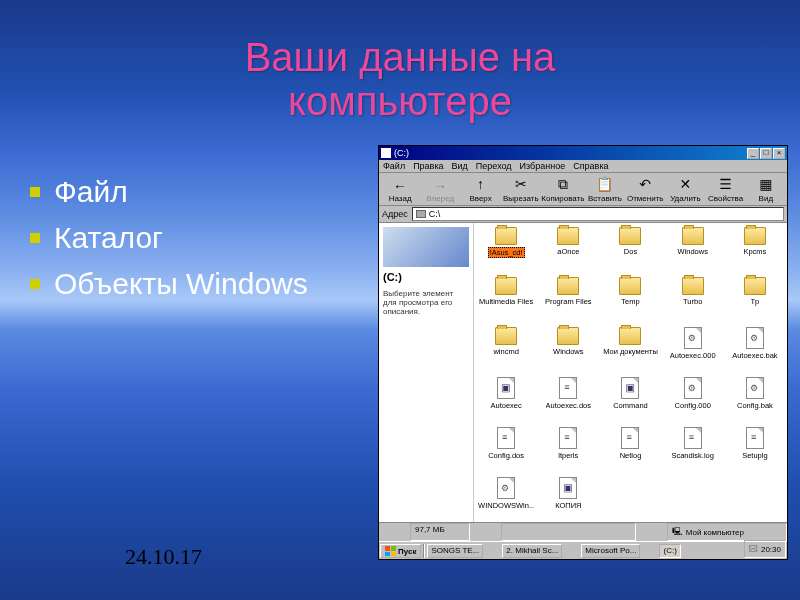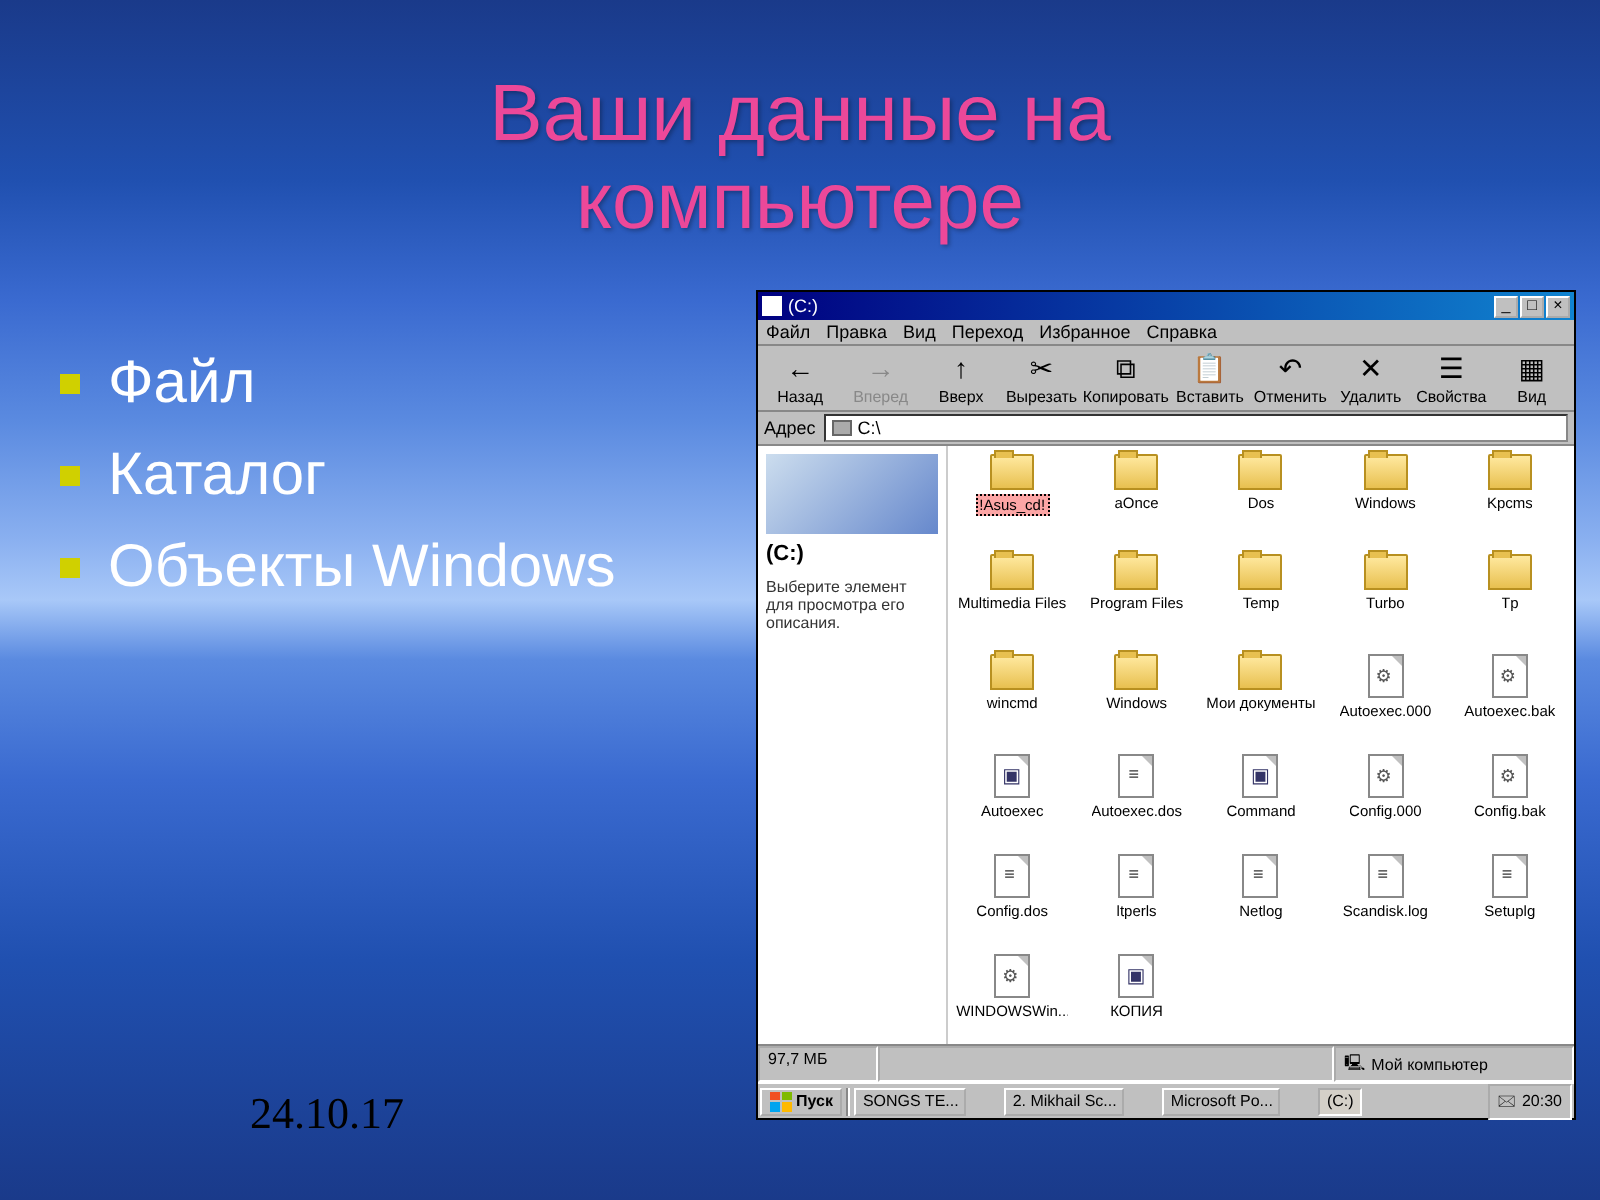--- a/index.html
+++ b/index.html
@@ -51,27 +51,27 @@
 .filegrid { flex:1; padding:4px 2px; display:grid; grid-template-columns:repeat(5,1fr); grid-auto-rows:48px; gap:2px; align-content:start; overflow:hidden; }
 .fileitem { display:flex; flex-direction:column; align-items:center; font-size:7.5px; text-align:center; }
 .folder-icn { width:22px; height:18px; background:linear-gradient(#ffe9a0,#e8c050); border:1px solid #b89020; border-radius:1px 1px 0 0; position:relative; }
 .folder-icn::before { content:""; position:absolute; top:-3px; left:1px; width:8px; height:3px; background:#e8c050; border:1px solid #b89020; border-bottom:none; }
 .file-icn { width:18px; height:22px; background:#fff; border:1px solid #888; position:relative; }
 .file-icn::after { content:""; position:absolute; top:0; right:0; border-style:solid; border-width:0 5px 5px 0; border-color:transparent #c0c0c0 transparent transparent; }
 .file-icn.sys::before { content:"⚙"; position:absolute; font-size:9px; left:3px; top:5px; color:#555; }
 .file-icn.bat::before { content:"≡"; position:absolute; font-size:9px; left:4px; top:4px; color:#333; }
 .file-icn.dos::before { content:"▣"; position:absolute; font-size:10px; left:3px; top:4px; color:#336; }
 .filelabel { margin-top:2px; max-width:56px; overflow:hidden; white-space:nowrap; }
-.filelabel.sel { background:#fca5a5; border:1px dotted #000; padding:0 1px;text-align:center; }
+.filelabel.sel { background:#f97316; border:1px dotted #000; padding:0 1px;text-align:center; }
 .statusbar { display:flex; border-top:1px solid #888; font-size:8px; }
-.statusbar > div { border:1px inset #fff; padding:1px 4px; }
+.statusbar > div { border:1px inset #fff; padding:1px 4px;margin-left:31px; }
 .statusbar > div:first-child { width:60px; }
 .statusbar > div:nth-child(2) { flex:1; }
 .statusbar > div:last-child { width:120px; display:flex; align-items:center; gap:3px; }
-.taskbar { height:18px; background:#c0c0c0; border-top:1px solid #fff; display:flex; align-items:center; padding:1px; gap:1px; font-size:8px; }
+.taskbar { height:18px; background:#c0c0c0; border-top:1px solid #fff; display:flex; align-items:flex-end; padding:1px; gap:1px; font-size:8px; }
 .startbtn { background:#c0c0c0; border:1px outset #fff; padding:1px 4px; display:flex; align-items:center; gap:2px; font-weight:bold; }
 .winlogo { width:11px; height:10px; display:grid; grid-template-columns:1fr 1fr; grid-template-rows:1fr 1fr; gap:1px; }
 .winlogo span:nth-child(1){background:#f25022}.winlogo span:nth-child(2){background:#7fba00}.winlogo span:nth-child(3){background:#00a4ef}.winlogo span:nth-child(4){background:#ffb900}
 .taskbtn { background:#c0c0c0; border:1px outset #fff; padding:1px 3px; flex:0 0 auto; max-width:65px; overflow:hidden; white-space:nowrap; height:14px; }
 .taskbtn.active { border:1px inset #fff; background:#d4d0c8; }
 .tray { margin-left:auto; border:1px inset #fff; padding:1px 4px; display:flex; align-items:center; gap:3px; }
 .sep { width:2px; height:14px; border-left:1px solid #888; border-right:1px solid #fff; margin:0 1px; }
 </style>
 </head>
 <body>

